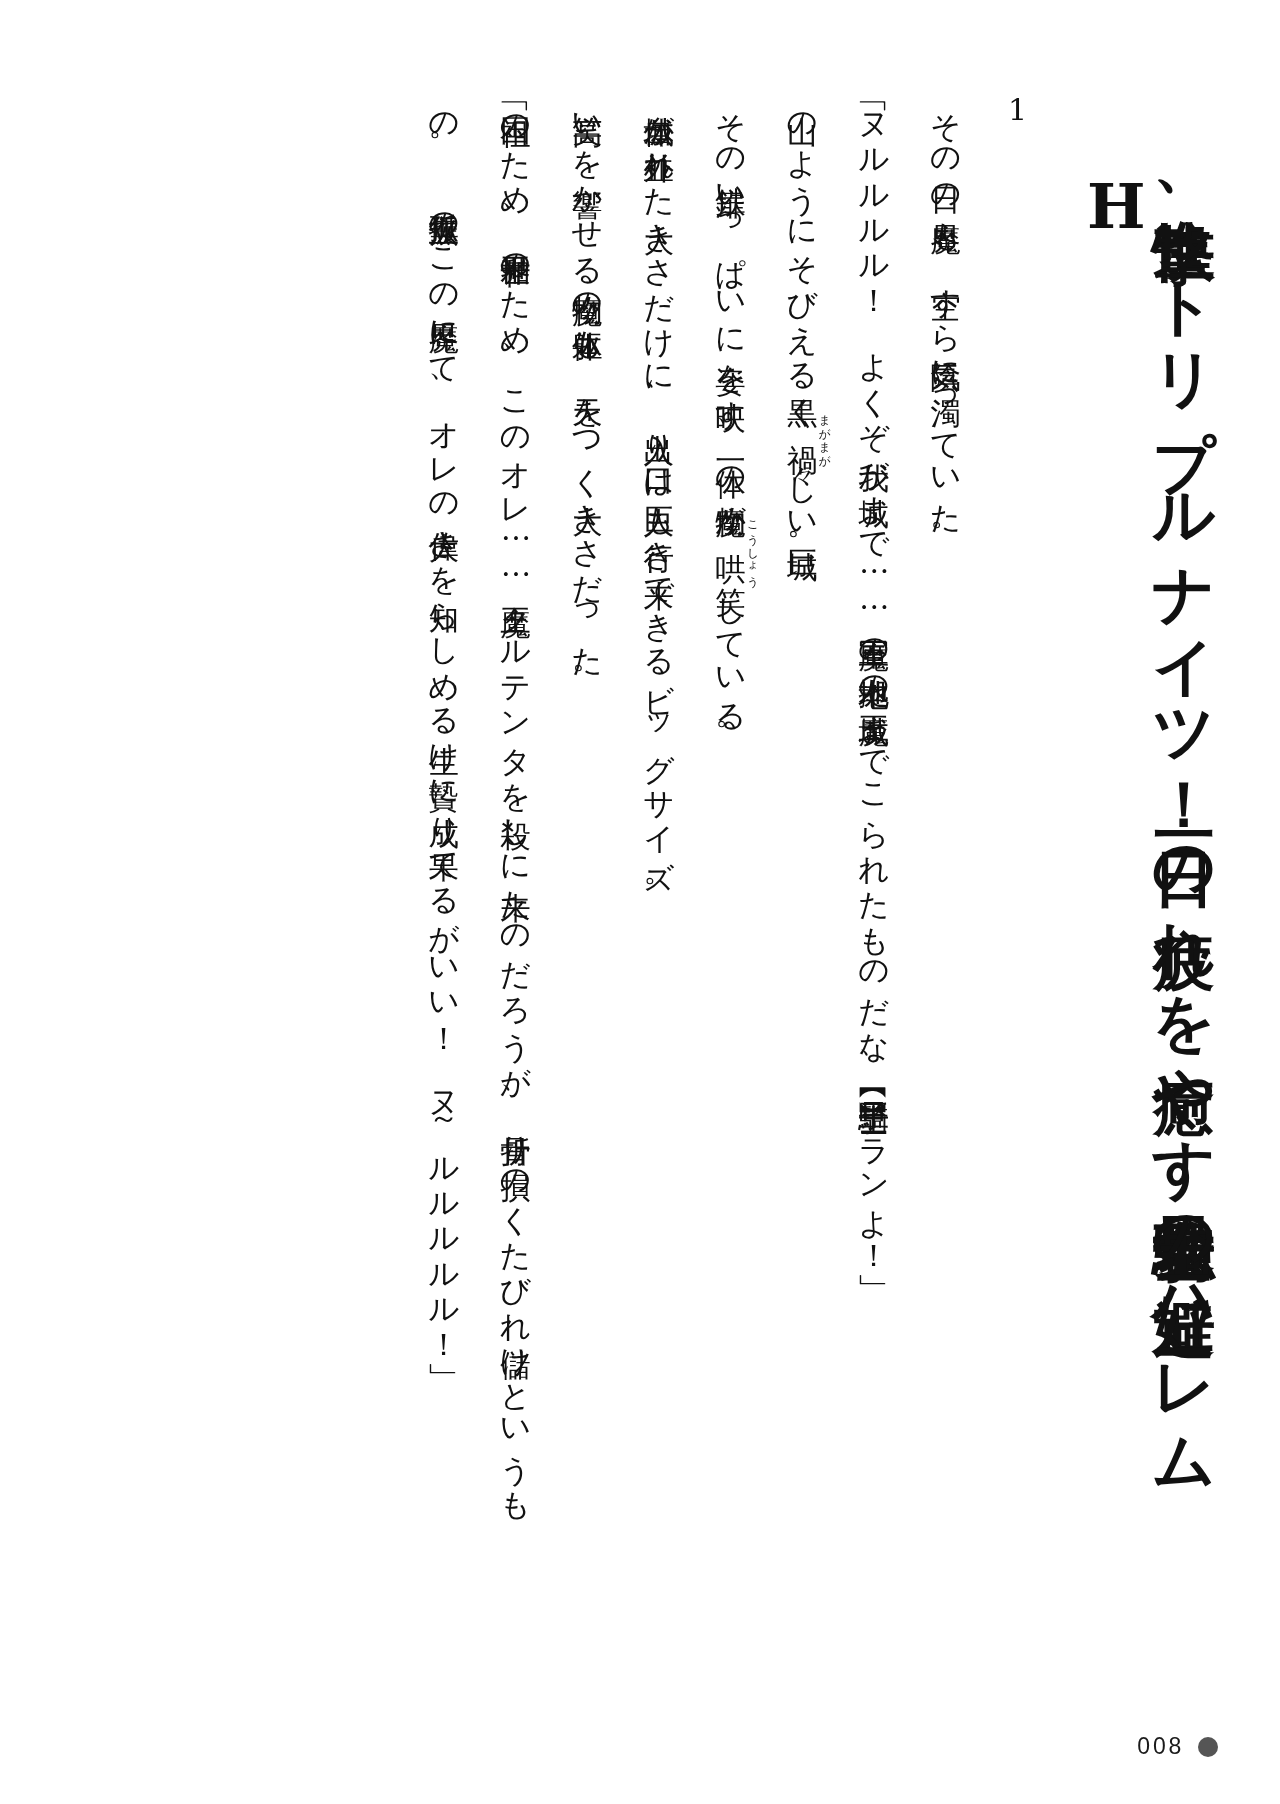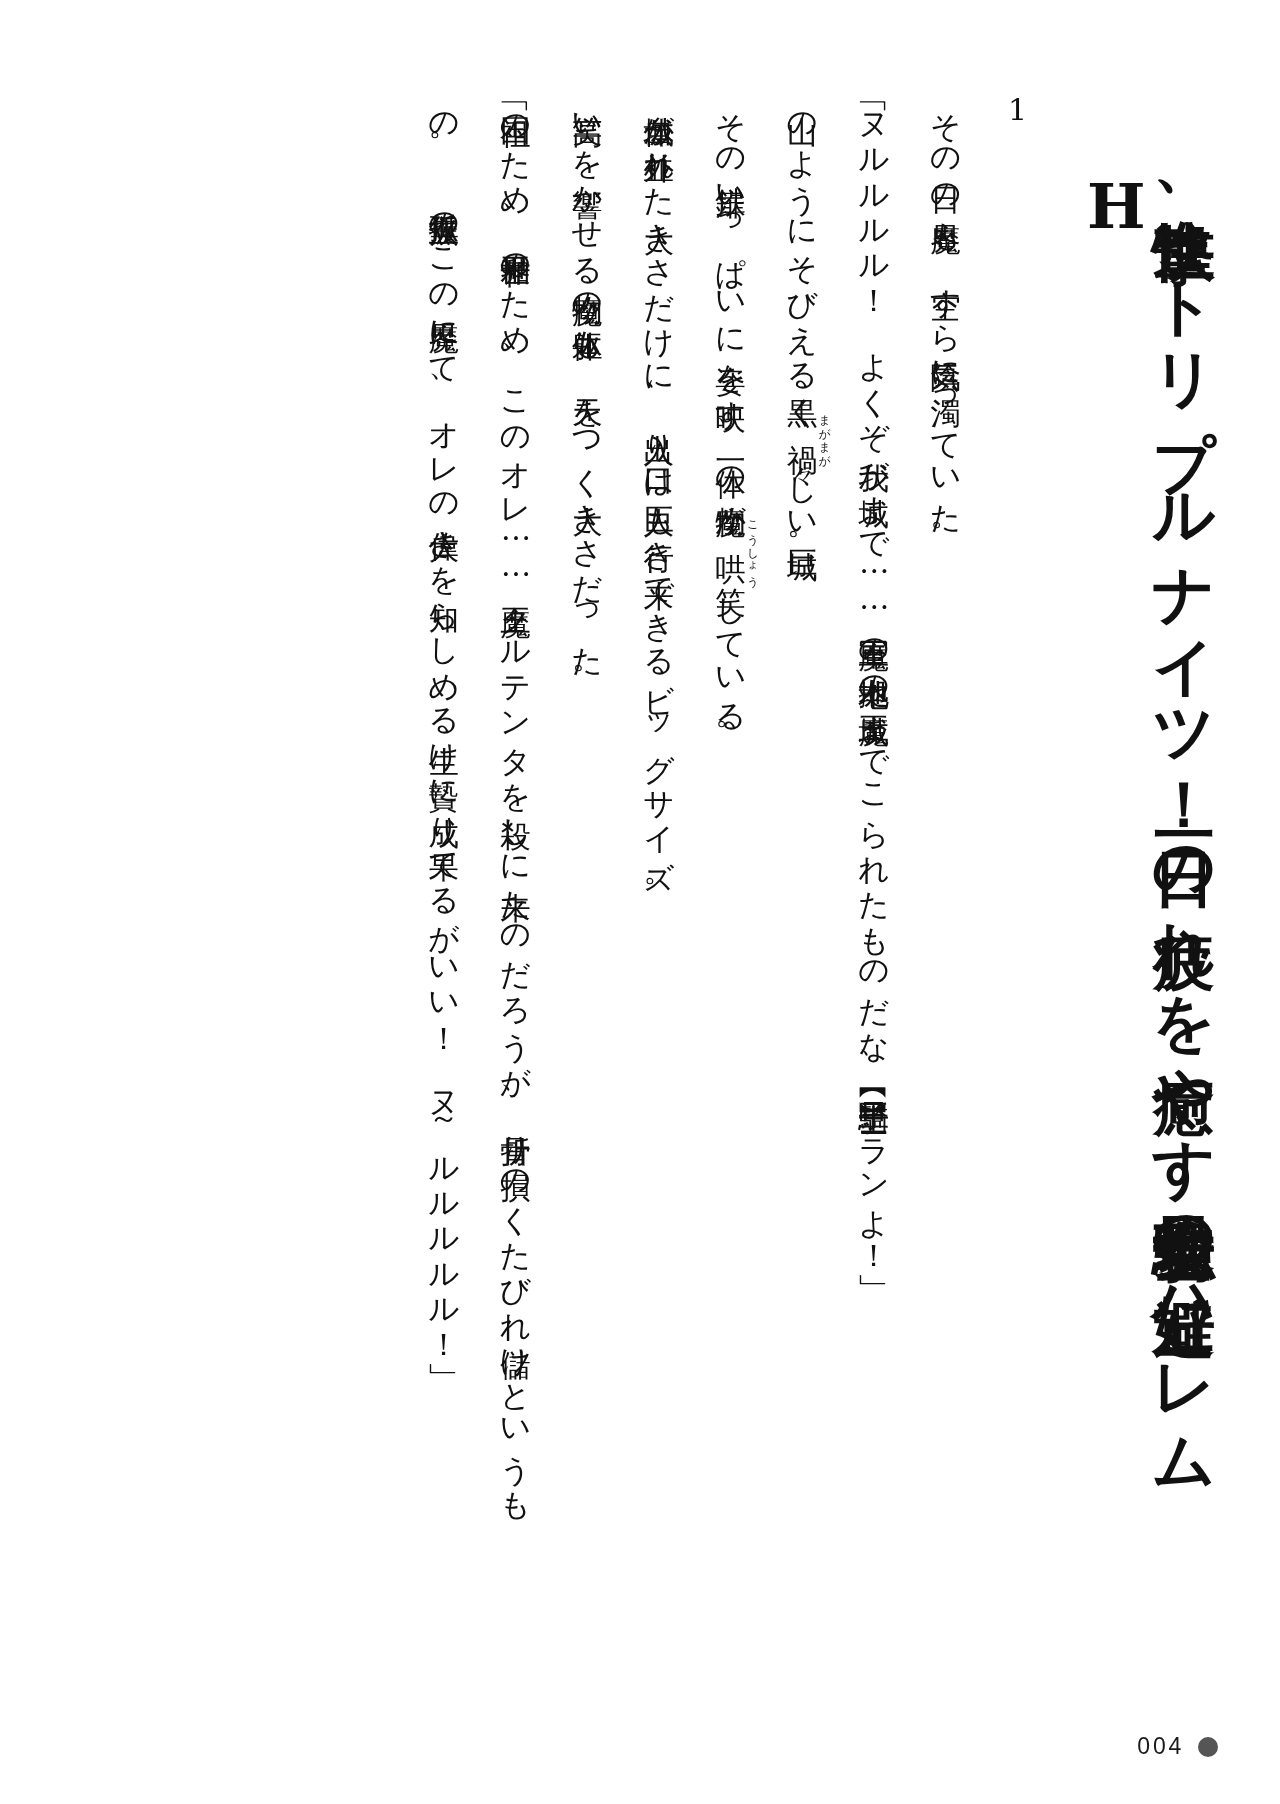--- a/index.html
+++ b/index.html
@@ -106,17 +106,17 @@
 
     <p>城自体が並外れた大きさだけに、出入り口は巨人も行き来できるビッグサイズ。</p>
 
     <p>高笑いを響かせる魔物の体躯も、天をつく大きさだった。</p>
 
     <p>「祖国のため、世界平和のため、このオレ……魔王クルテンタを殺しに来たのだろうが、骨折り損のくたびれ儲けというもの。　孤立無援のこの魔界にて、オレの偉大さを知らしめる生け贄に成り果てるがいい！　ヌ～ルルルルル！」</p>
 
   </div>
 
   <div class="folio">
-    <span>004</span>
+    <span>008</span>
     <span class="dot"></span>
   </div>
 
 </div>
 
 </body></html>

